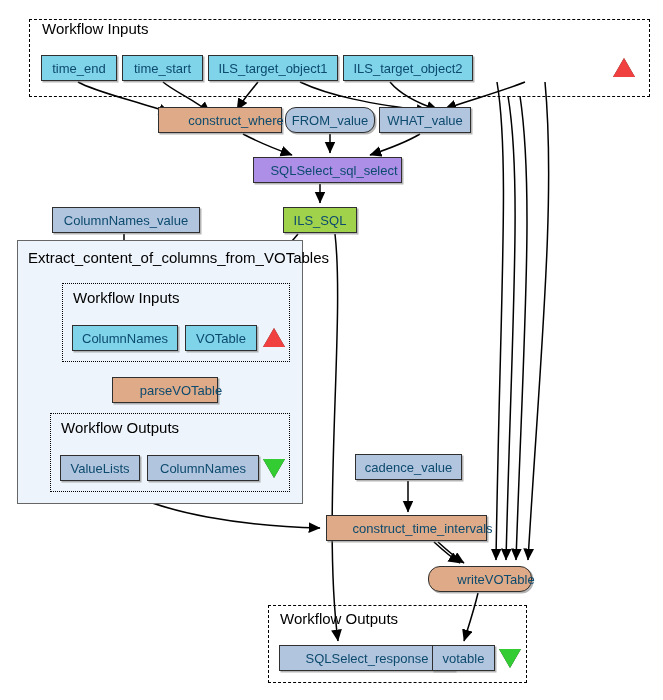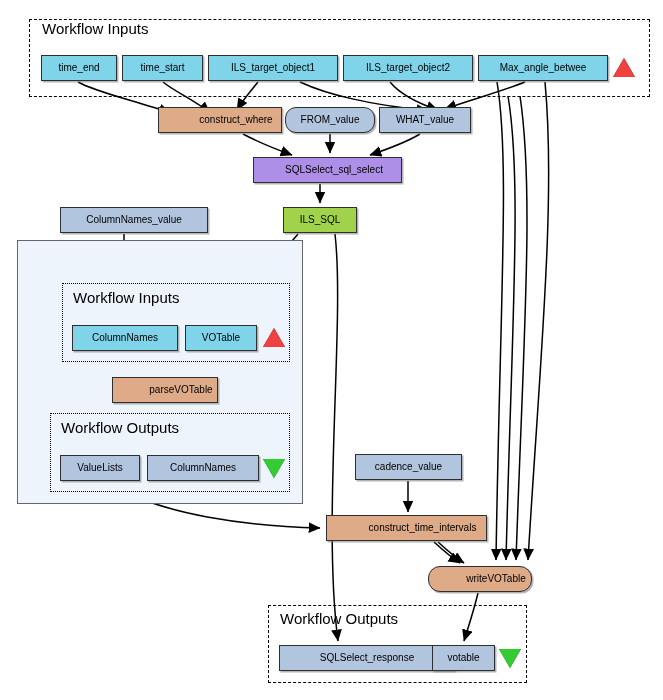--- a/index.html
+++ b/index.html
@@ -37,22 +37,22 @@
     white-space:nowrap;
     line-height:13px;
   }
 
   
   .node{
     position:absolute;
     box-sizing:border-box;
     border:1.4px solid #2f2f2f;
     display:flex;align-items:center;justify-content:center;
-    font-size:10px;
-    color:#000000;
+    font-size:13px;
+    color:#0c4a6e;
     white-space:nowrap;
     box-shadow:1.5px 1.5px 0 rgba(120,120,120,.55);
     line-height:1;
   }
   .n-input{background:#7fd4ea;}        
   .n-value{background:#b2c5de;}        
   .n-proc{background:#deaa87;padding-left:32px;}         
   .n-sql{background:#ad8fe8;}          
   .n-green{background:#a0d24c;}        
   .n-output{background:#b2c5de;}       
@@ -130,34 +130,34 @@
     </g>
   </svg>
 
   <div class="group group-dashed" style="left:29px;top:19px;width:621px;height:78px;"></div>
   <div class="group-label" style="left:42px;top:22px;">Workflow Inputs</div>
 
   <div class="node n-input" style="left:41px;top:55px;width:76px;height:26px;">time_end</div>
   <div class="node n-input" style="left:122px;top:55px;width:81px;height:26px;">time_start</div>
   <div class="node n-input" style="left:208px;top:55px;width:130px;height:26px;">ILS_target_object1</div>
   <div class="node n-input" style="left:343px;top:55px;width:130px;height:26px;">ILS_target_object2</div>
-  <div class="node n-input" style="left:478px;top:55px;width:130px;height:26px;">Max_angle_betwee</div>
   <div class="tri tri-up" style="left:613px;top:58px;"></div>
 
   <div class="node n-proc" style="left:158px;top:107px;width:124px;height:26px;">construct_where</div>
   <div class="node n-value" style="left:285px;top:107px;width:90px;height:26px;border-radius:11px;">FROM_value</div>
   <div class="node n-value" style="left:379px;top:107px;width:92px;height:26px;">WHAT_value</div>
 
   <div class="node n-sql" style="left:253px;top:157px;width:149px;height:26px;padding-left:13px;">SQLSelect_sql_select</div>
 
   <div class="node n-green" style="left:283px;top:207px;width:74px;height:26px;">ILS_SQL</div>
 
-  <div class="node n-value" style="left:52px;top:207px;width:148px;height:26px;margin-left:8px;">ColumnNames_value</div>
+  <div class="node n-value" style="left:52px;top:207px;width:148px;height:26px;">ColumnNames_value</div>
 
   <div class="group group-solid" style="left:17px;top:240px;width:286px;height:264px;"></div>
+  <div class="group-label" style="left:28px;top:251px;">Extract_content_of_columns_from_VOTables</div>
 
   <div class="group group-nested" style="left:62px;top:283px;width:228px;height:79px;"></div>
   <div class="group-label" style="left:73px;top:291px;">Workflow Inputs</div>
 
   <div class="node n-input" style="left:72px;top:325px;width:106px;height:26px;">ColumnNames</div>
   <div class="node n-input" style="left:185px;top:325px;width:72px;height:26px;">VOTable</div>
   <div class="tri tri-up" style="left:263px;top:328px;"></div>
 
   <div class="node n-proc" style="left:112px;top:377px;width:106px;height:26px;">parseVOTable</div>
 

